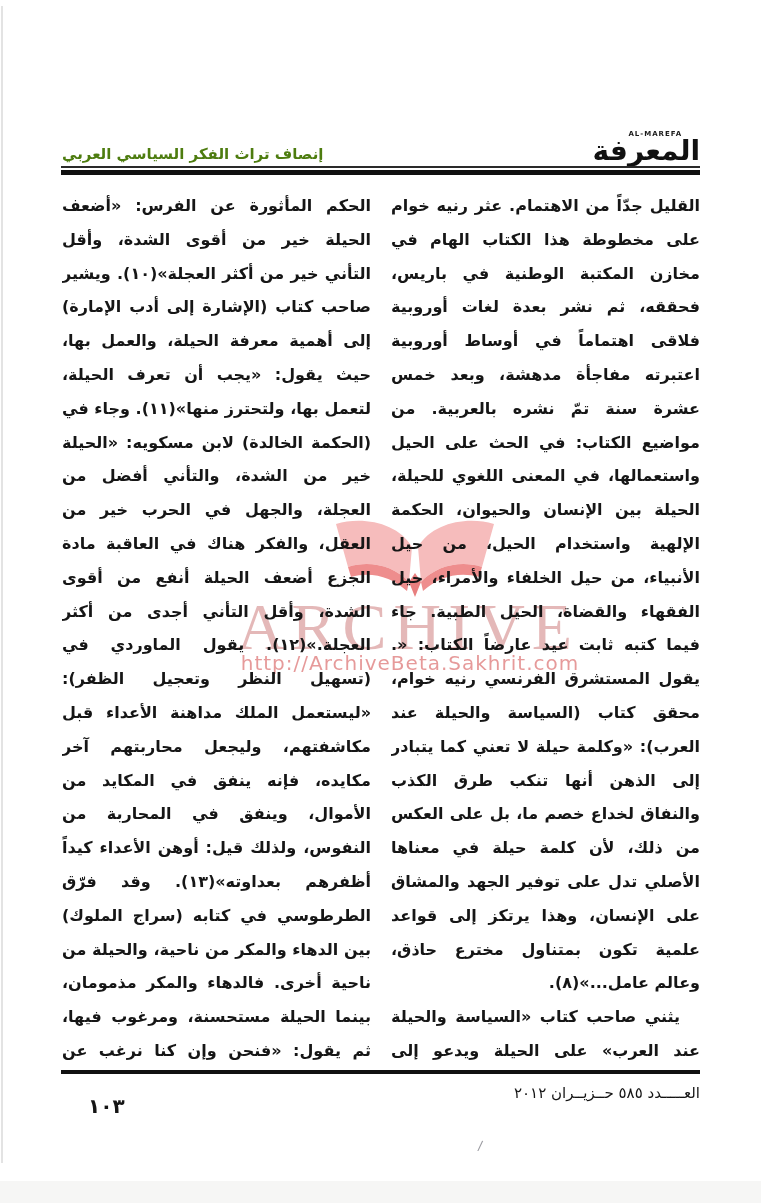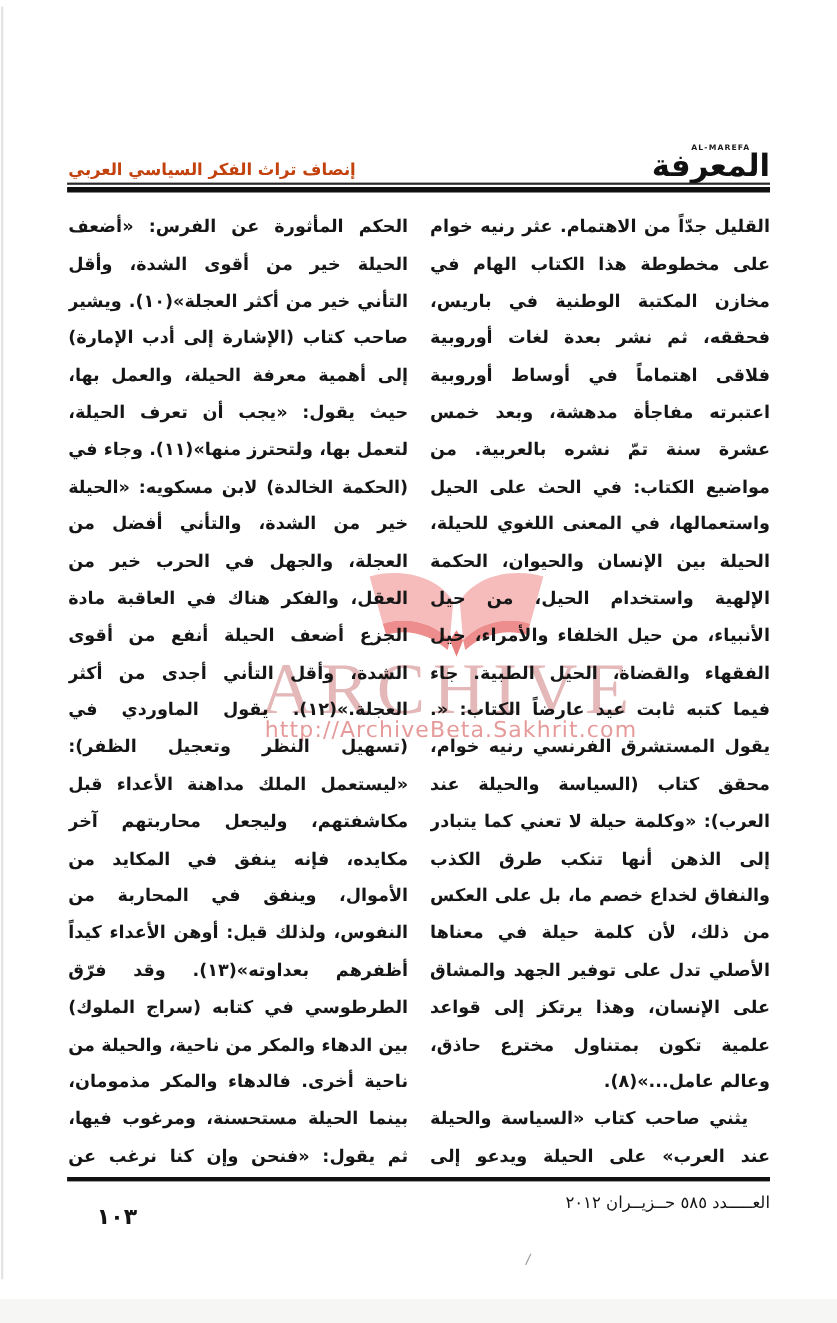--- a/index.html
+++ b/index.html
@@ -24,21 +24,21 @@
     position: absolute; left: 0; right: 0; bottom: 0; height: 22px;
     background: #f6f6f5;
   }
   
   .hdr {
     position: absolute; top: 124px; left: 62px; width: 638px; height: 42px;
     display: flex; flex-direction: row; align-items: flex-end;
     justify-content: space-between; direction: ltr;
   }
   .article-title {
-    font-size: 15px; font-weight: bold; color: #c2410c;
+    font-size: 15px; font-weight: bold; color: #4d7c0f;
     direction: rtl; padding-bottom: 3px;
   }
   .logo { text-align: center; line-height: 1; padding-bottom: 1px; }
   .logo-latin {
     display: block; font-size: 7px; font-weight: bold; letter-spacing: 1px;
     color: #1a1a1a; margin-bottom: -1px; margin-left: 18px;
   }
   .logo-arabic {
     display: block; font-size: 28px; font-weight: bold; color: #111;
     direction: rtl; font-family: "DejaVu Sans", sans-serif;

